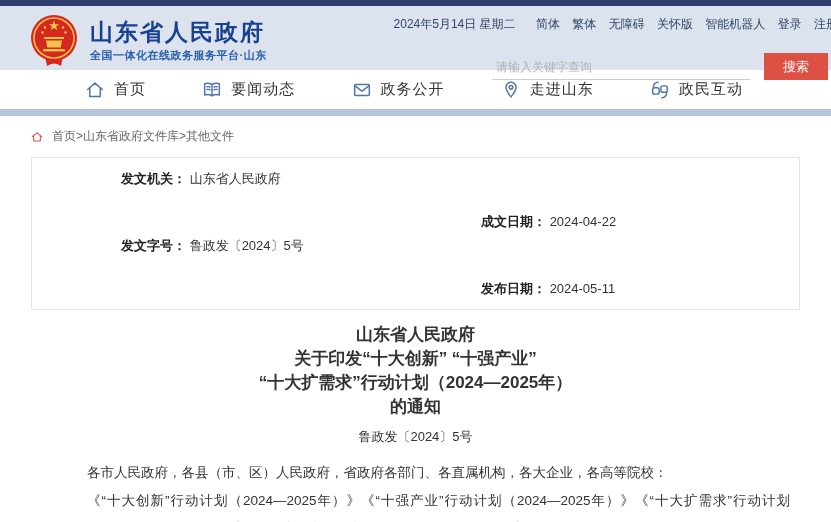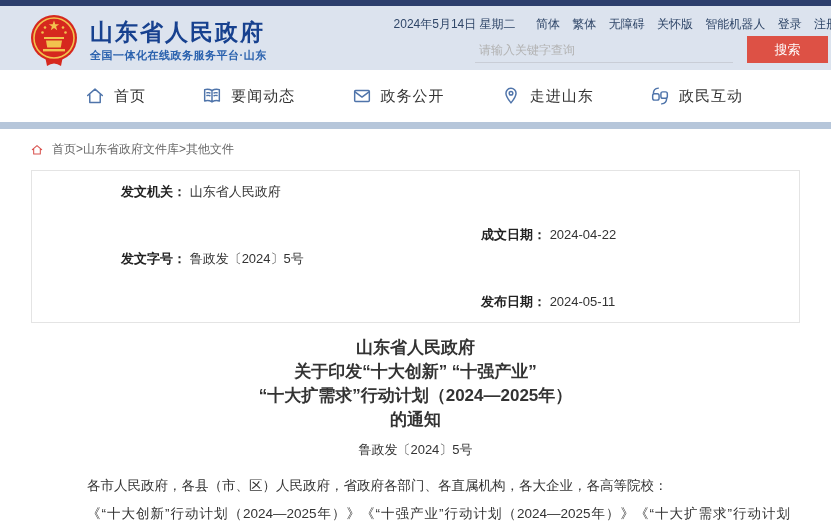--- a/index.html
+++ b/index.html
@@ -15,33 +15,33 @@
   .header { position: relative; height: 64px; background: #dce3ee; }
   .logo-wrap { position: absolute; left: 30px; top: 8px; display: flex; align-items: center; cursor: pointer; }
   .emblem { width: 48px; height: 54px; display: block; }
   .site-text { margin-left: 12px; }
   .site-title { font-size: 23px; font-weight: bold; color: #17418f; letter-spacing: 2px; line-height: 26px; }
   .site-subtitle { font-size: 11px; font-weight: bold; color: #2b62ae; margin-top: 3px; letter-spacing: 0.5px; }
   .header-right { position: absolute; top: 10px; right: 3px; display: flex; flex-direction: column; align-items: flex-end; }
   .toplinks { white-space: nowrap; font-size: 12px; color: #2f4668; margin-right: -10px; }
   .toplinks .datept { margin-right: 8px; }
   .toplinks a.qlink { color: #2f4668; text-decoration: none; margin-left: 9px; cursor: pointer; }
-  .search-row { display: flex; align-items: flex-end; margin-top: 3px; }
+  .search-row { display: flex; align-items: flex-end; margin-top: 20px; }
   .search-input {
     width: 258px; border: none; border-bottom: 1px solid #c9cdd6; background: transparent;
     font-size: 12px; padding: 5px 4px; color: #333; outline: none;
     font-family: "Liberation Sans", sans-serif;
   }
   .search-input::placeholder { color: #b2b2b2; }
   .search-btn {
-    margin-left: 14px; width: 81px; height: 27px; border: none; background: #dd5145;
+    margin-left: 14px; width: 64px; height: 27px; border: none; background: #dd5145;
     color: #fff; font-size: 13px; cursor: pointer; font-family: "Liberation Sans", sans-serif;
   }
   
-  .nav { display: flex; justify-content: space-between; height: 52px; padding: 0 88px 0 84px; background: #fff; }
+  .nav { display: flex; justify-content: space-between; height: 39px; padding: 0 88px 0 84px; background: #fff; }
   .nav-item { display: flex; align-items: center; cursor: pointer; }
   .nav-item svg { width: 22px; height: 22px; stroke: #4f74aa; fill: none; stroke-width: 1.6; stroke-linecap: round; stroke-linejoin: round; }
   .nav-label { margin-left: 8px; font-size: 15px; color: #333; letter-spacing: 1px; }
   .band { height: 7px; background: #b6c6da; }
   
   .breadcrumb { display: flex; align-items: center; padding: 12px 0 10px 30px; cursor: pointer; }
   .breadcrumb svg { width: 14px; height: 14px; fill: none; stroke: #d9534f; stroke-width: 1.8; stroke-linecap: round; stroke-linejoin: round; }
   .crumb-text { margin-left: 8px; font-size: 12px; color: #666; }
   
   .meta-panel { margin: 2px 31px 0 31px; border: 1px solid #e4e4e4; background: #fff; padding: 9px 10px 8px 89px; }

